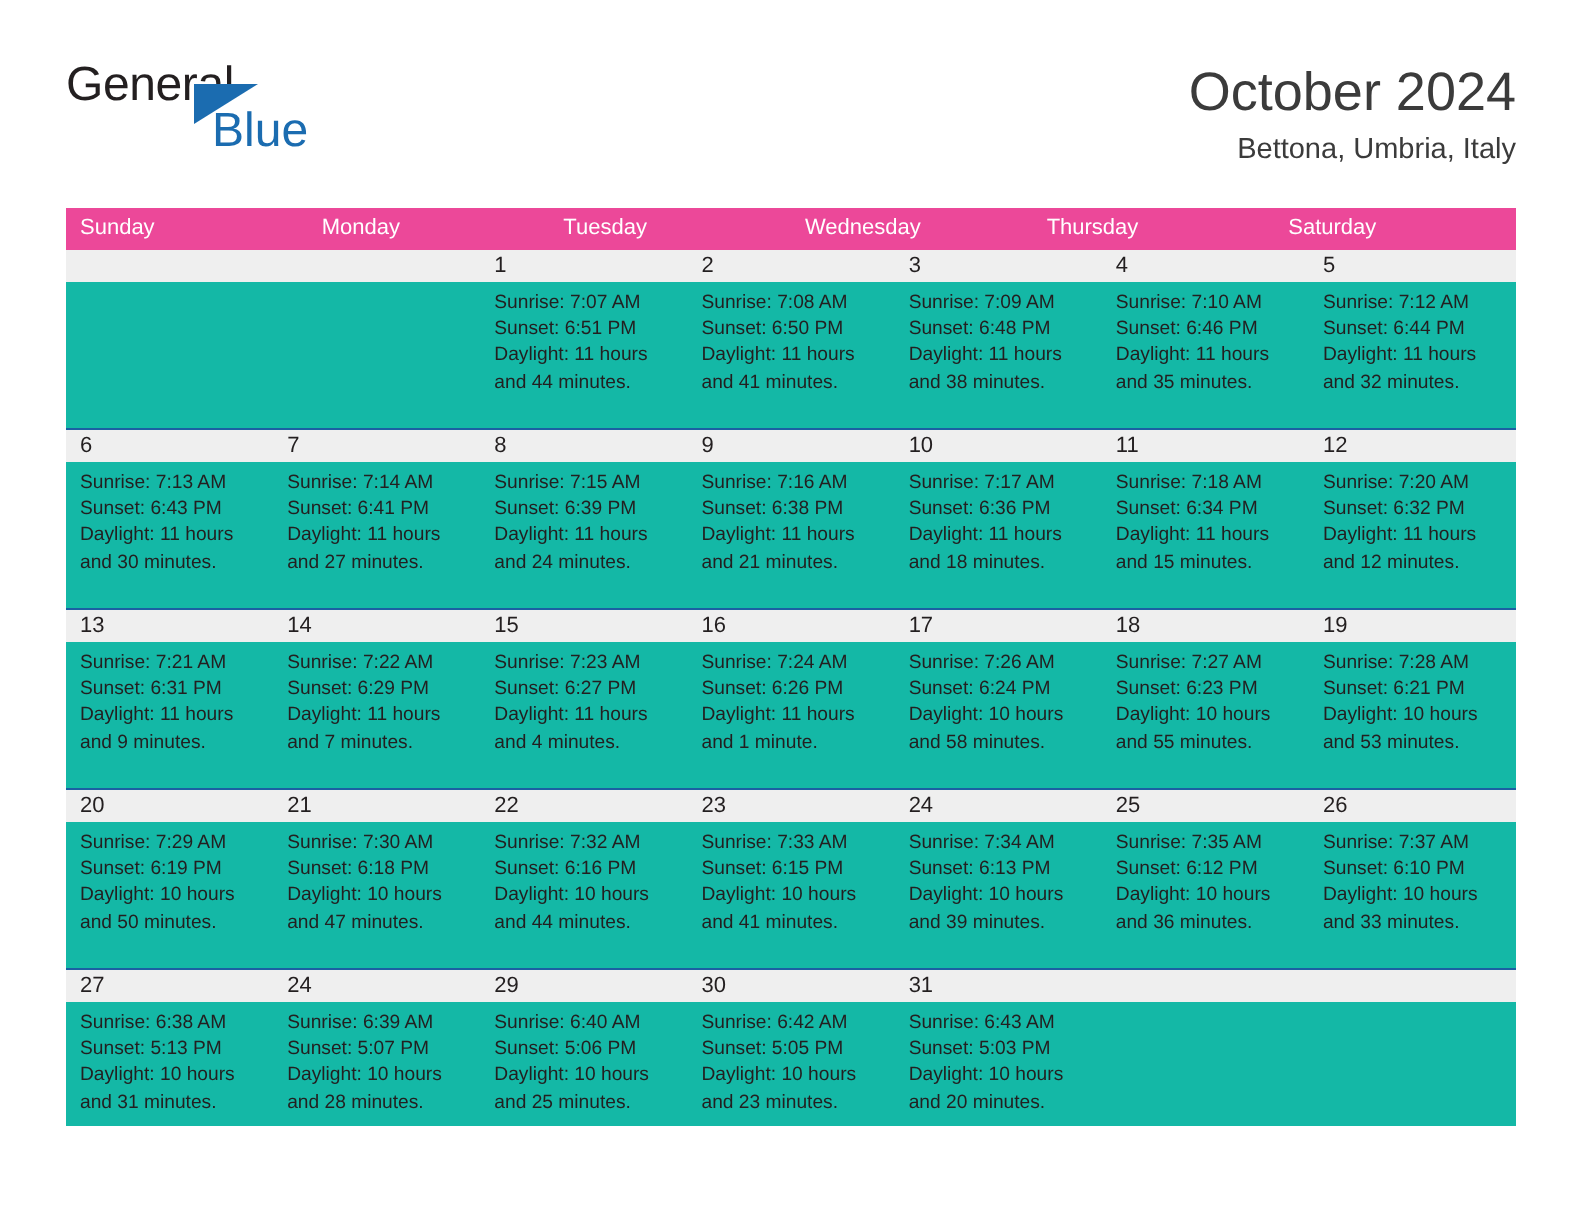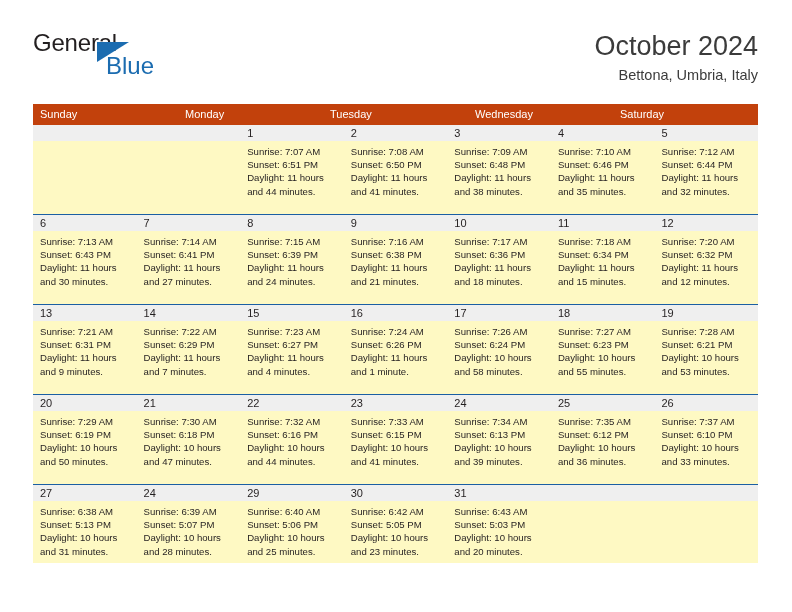--- a/index.html
+++ b/index.html
@@ -85,21 +85,21 @@
 
   
   .calendar {
     position: absolute;
     left: 33px;
     top: 104px;
     width: 725px;
   }
   .dow-row {
     display: flex;
-    background: #c2410c;
+    background: #ec4899;
     height: 21px;
   }
   .dow {
     flex: 1 1 0;
     color: #ffffff;
     font-size: 11px;
     line-height: 21px;
     padding-left: 7px;
     box-sizing: border-box;
     overflow: hidden;
@@ -113,21 +113,21 @@
   .week:first-of-type {
     border-top: none;
   }
   .week-numbers {
     display: flex;
     background: #efefef;
     height: 16px;
   }
   .week-body {
     display: flex;
-    background: #fef9c3;
+    background: #14b8a6;
     height: 73px;
   }
   .daynum {
     flex: 1 1 0;
     font-size: 11px;
     line-height: 16px;
     padding-left: 7px;
     box-sizing: border-box;
     color: #231f20;
     white-space: nowrap;
@@ -168,20 +168,21 @@
 
   </div>
 
   <div class="calendar">
 
     <div class="dow-row">
       <div class="dow">Sunday</div>
       <div class="dow">Monday</div>
       <div class="dow">Tuesday</div>
       <div class="dow">Wednesday</div>
+      <div class="dow">Thursday</div>
       <div class="dow">Saturday</div>
     </div>
 
     <div id="weeks-host">
         <div class="week">
           <div class="week-numbers">
             <div class="daynum"></div>
             <div class="daynum"></div>
             <div class="daynum">1</div>
             <div class="daynum">2</div>

